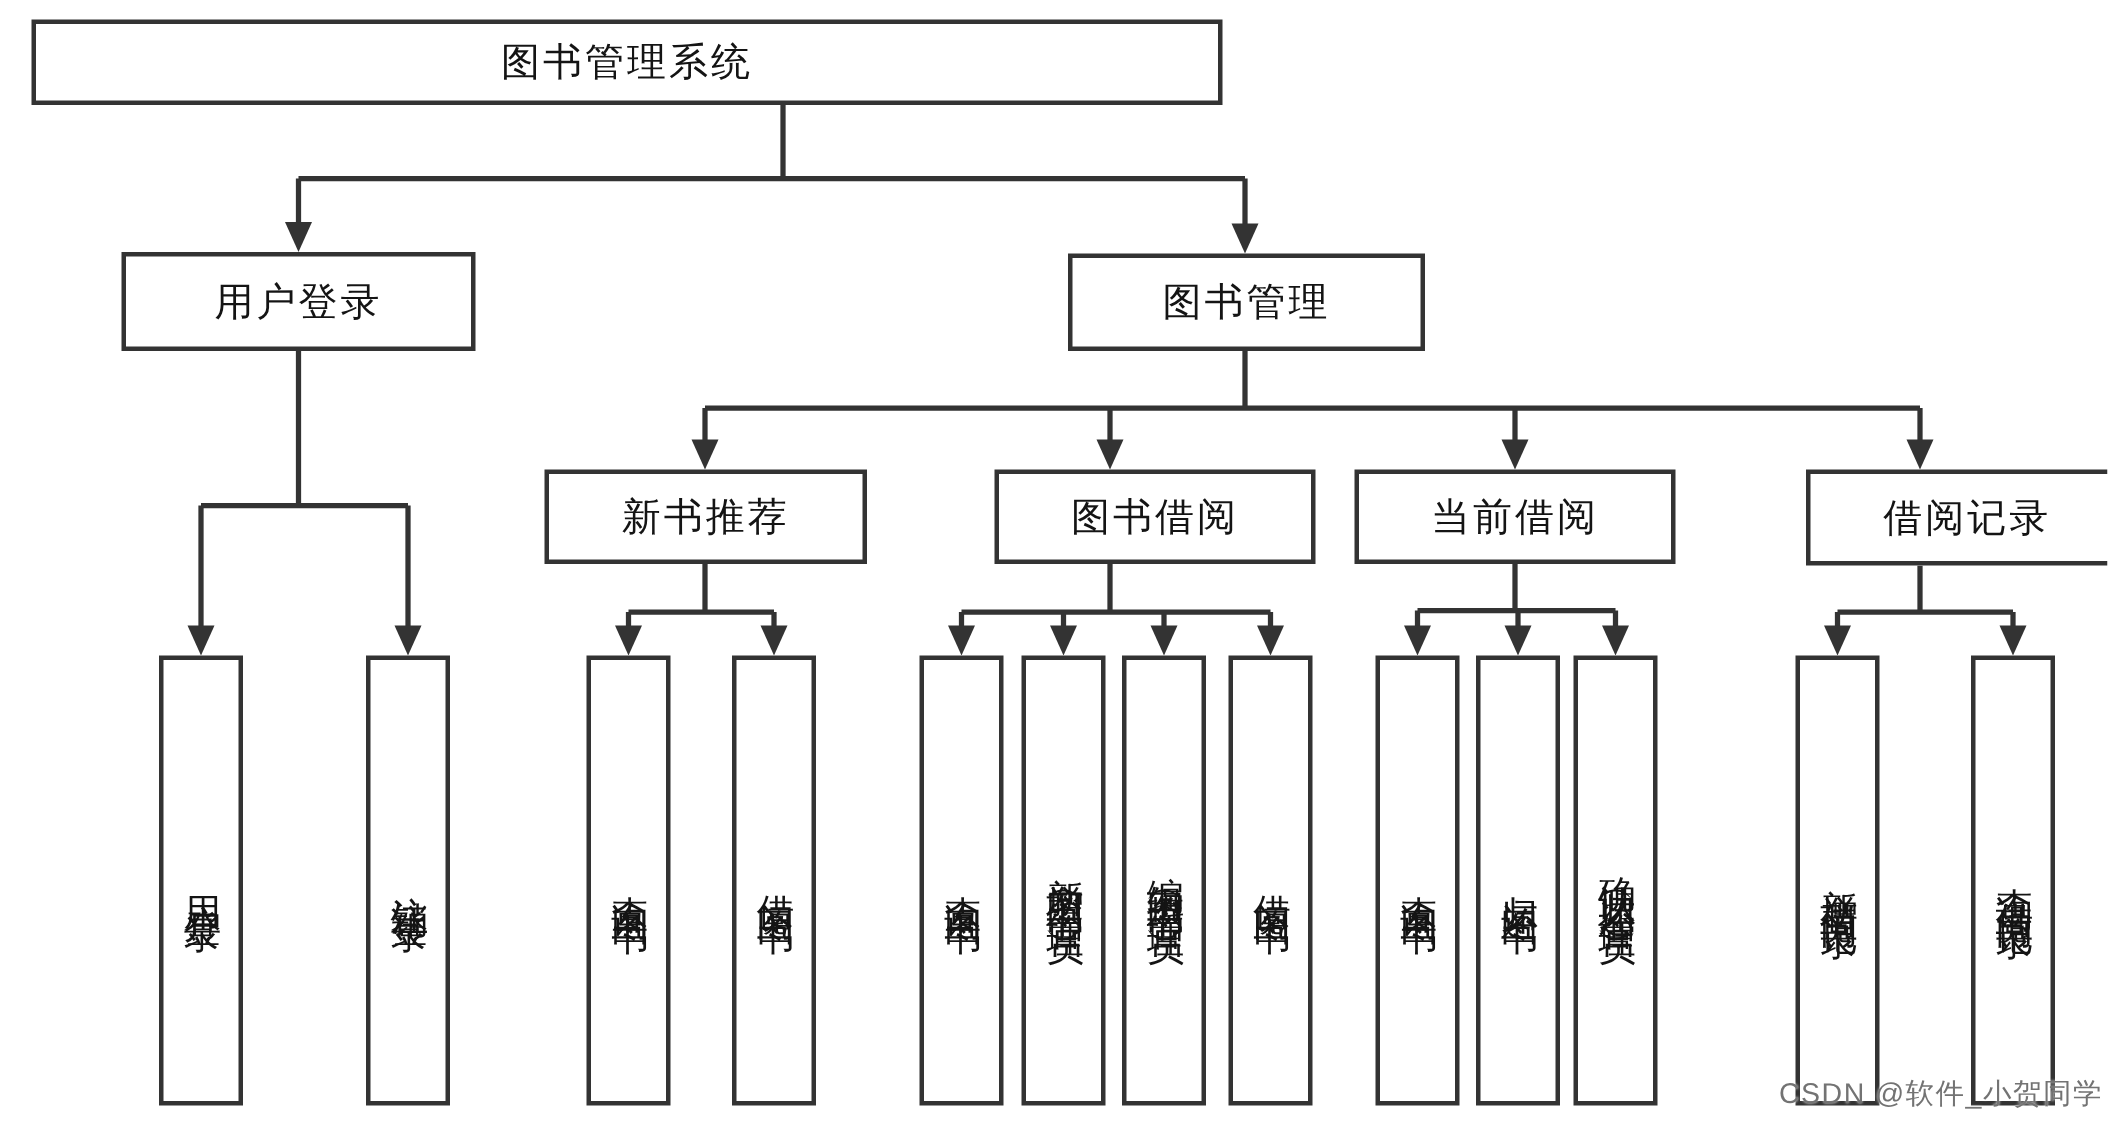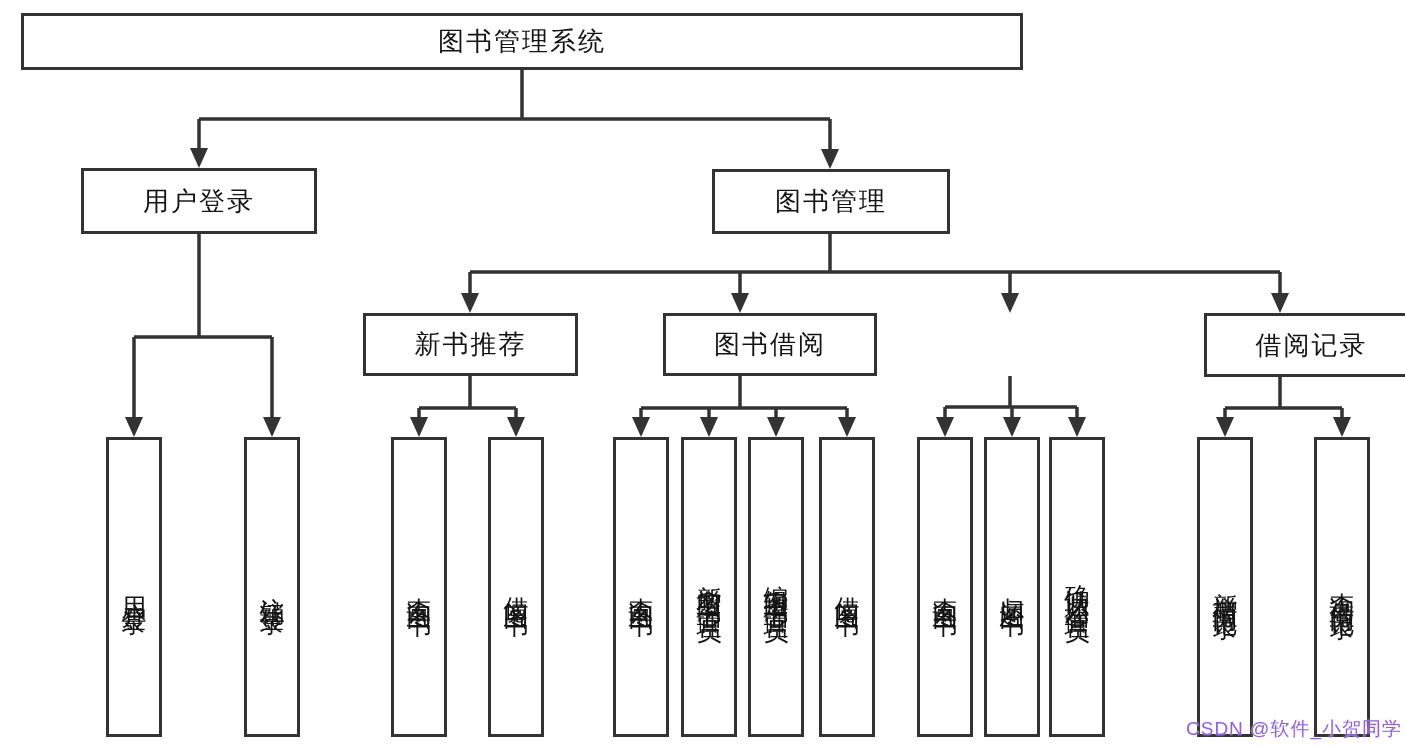--- a/index.html
+++ b/index.html
@@ -38,21 +38,21 @@
     text-orientation: mixed;
     letter-spacing: 5px;
     line-height: 1;
   }
   .watermark {
     position: absolute;
     left: 1186px;
     top: 716px;
     font-size: 19px;
     letter-spacing: 1px;
-    color: #8b5cf6;
+    color: #737373;
     text-shadow: 0 0 2px #ffffff;
     white-space: nowrap;
     z-index: 5;
   }
 </style>
 </head>
 <body>
 
 <div class="canvas">
 
@@ -82,36 +82,39 @@
       <polygon points="767,417 785,417 776,437"></polygon>
       <polygon points="838,417 856,417 847,437"></polygon>
       <polygon points="936,417 954,417 945,437"></polygon>
       <polygon points="1003,417 1021,417 1012,437"></polygon>
       <polygon points="1068,417 1086,417 1077,437"></polygon>
       <polygon points="1216,417 1234,417 1225,437"></polygon>
       <polygon points="1333,417 1351,417 1342,437"></polygon>
     </g>
   </svg>
 
-  <div class="node" style="left:21px; top:13px; width:1002px; height:57px;">
+  <div class="node" style="left:21px; top:13px; width:794px; height:57px;">
     <span>图书管理系统</span>
   </div>
 
   <div class="node" style="left:81px; top:168px; width:236px; height:66px;">
     <span>用户登录</span>
   </div>
   <div class="node" style="left:363px; top:313px; width:215px; height:63px;">
     <span>新书推荐</span>
   </div>
 
   <div class="node" style="left:712px; top:169px; width:238px; height:65px;">
     <span>图书管理</span>
   </div>
   <div class="node" style="left:663px; top:313px; width:214px; height:63px;">
     <span>图书借阅</span>
+  </div>
+  <div class="node" style="left:903px; top:313px; width:214px; height:63px;">
+    <span>当前借阅</span>
   </div>
   <div class="node" style="left:1204px; top:313px; width:215px; height:64px;">
     <span>借阅记录</span>
   </div>
 
   <div class="node leaf" style="left:106px; top:437px; width:56px; height:300px;">
     <span class="vtext">用户登录</span>
   </div>
   <div class="node leaf" style="left:244px; top:437px; width:56px; height:300px;">
     <span class="vtext">注销登录</span>

